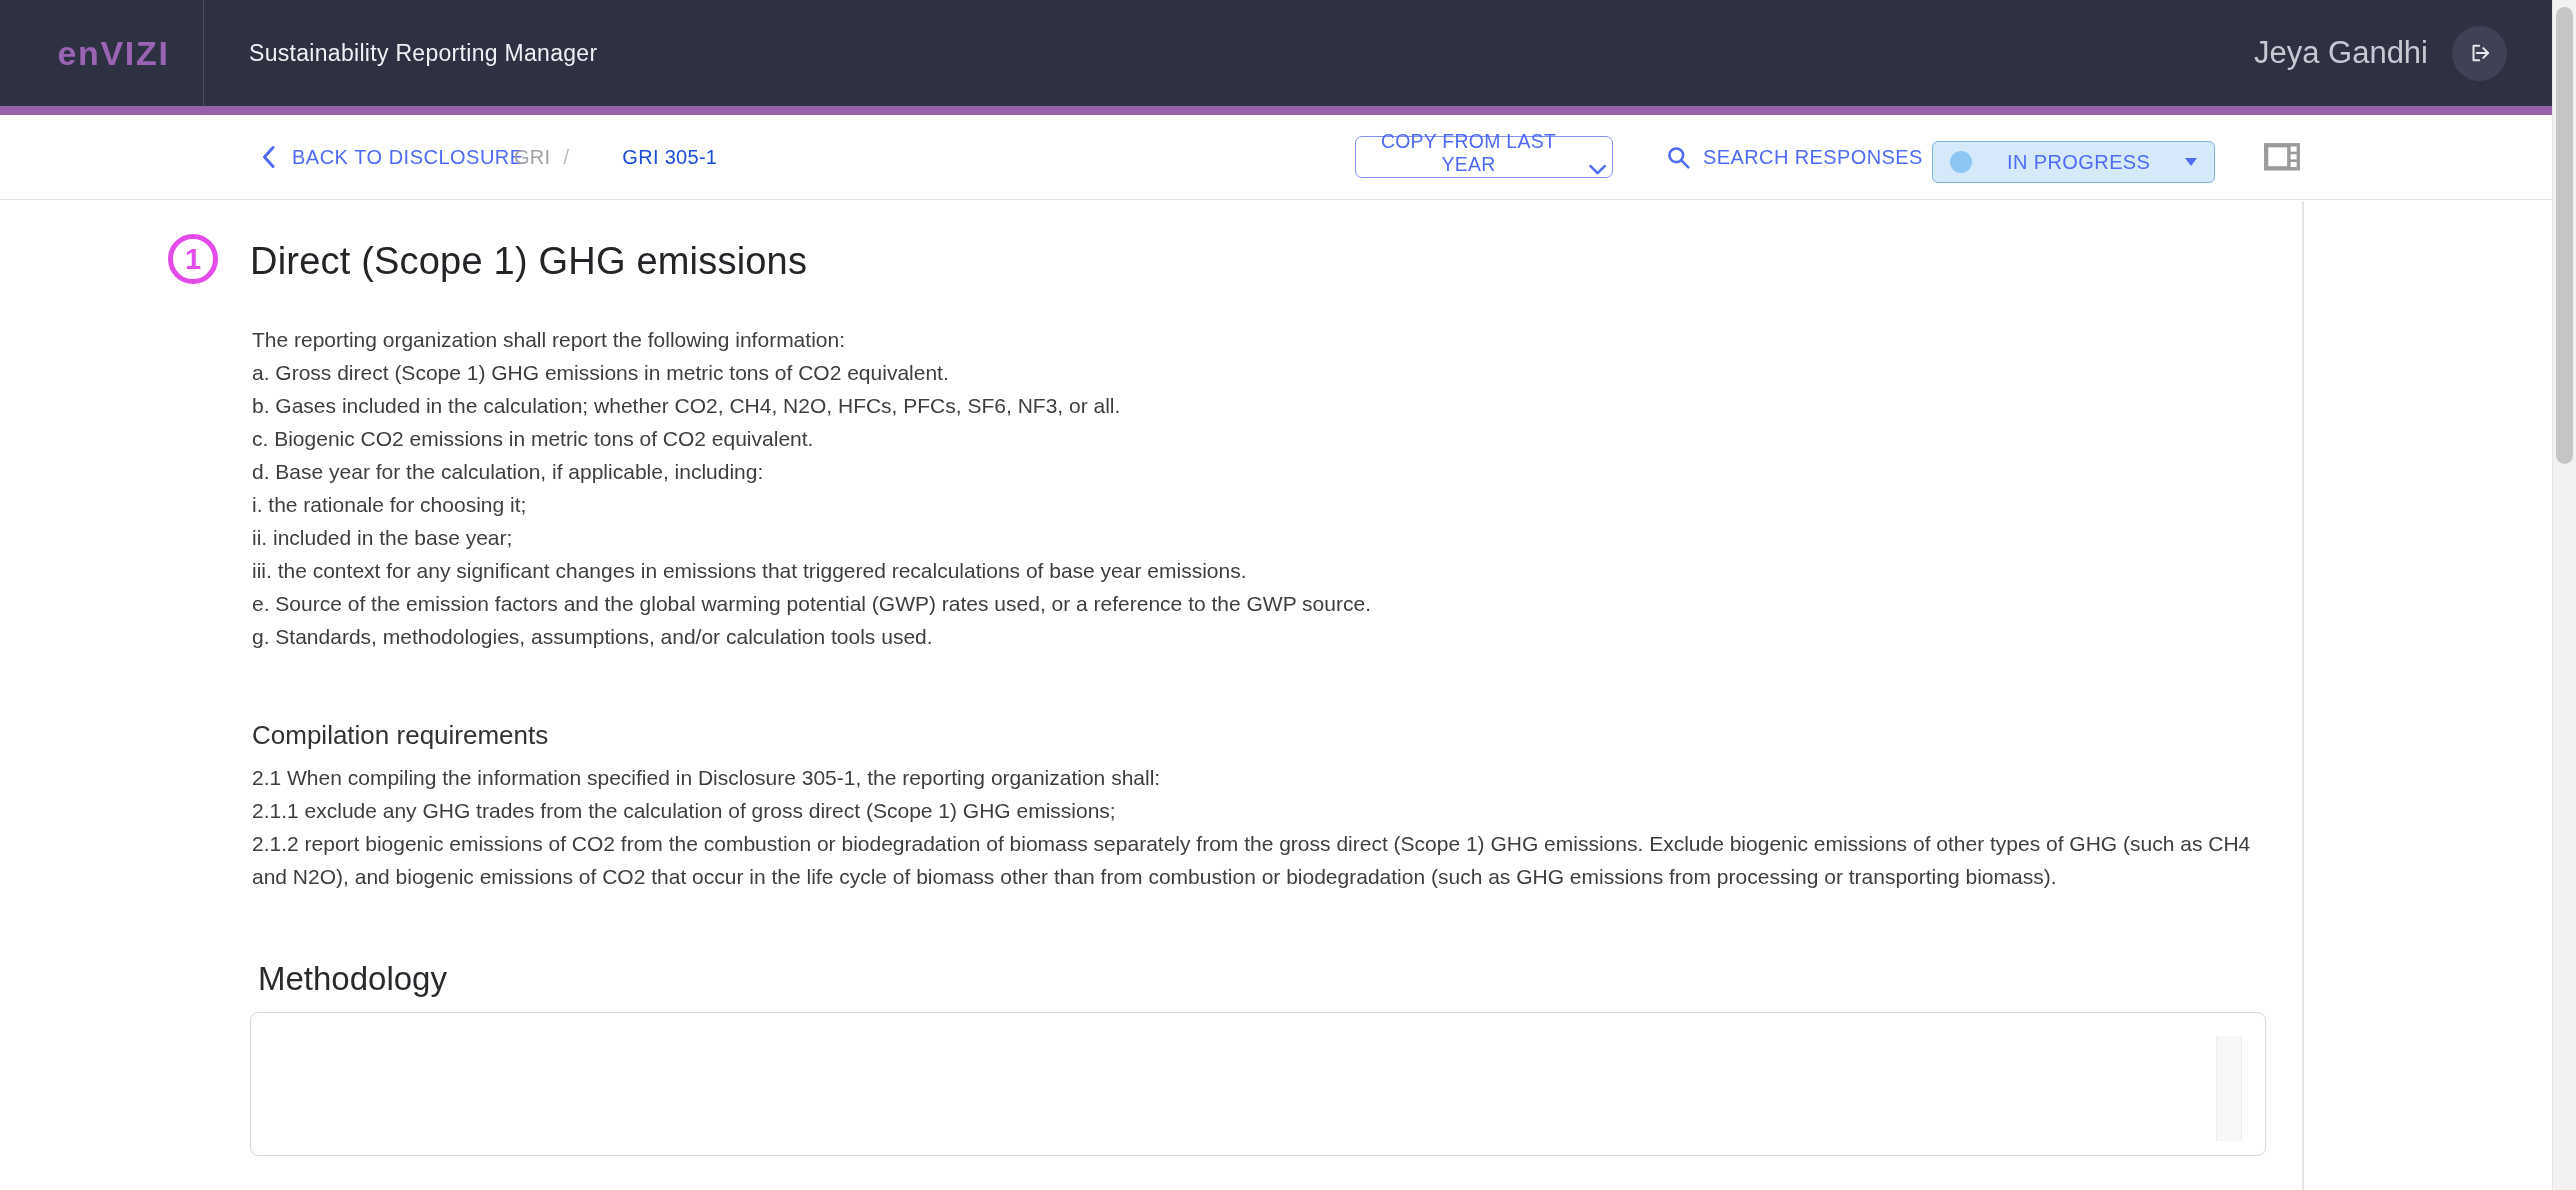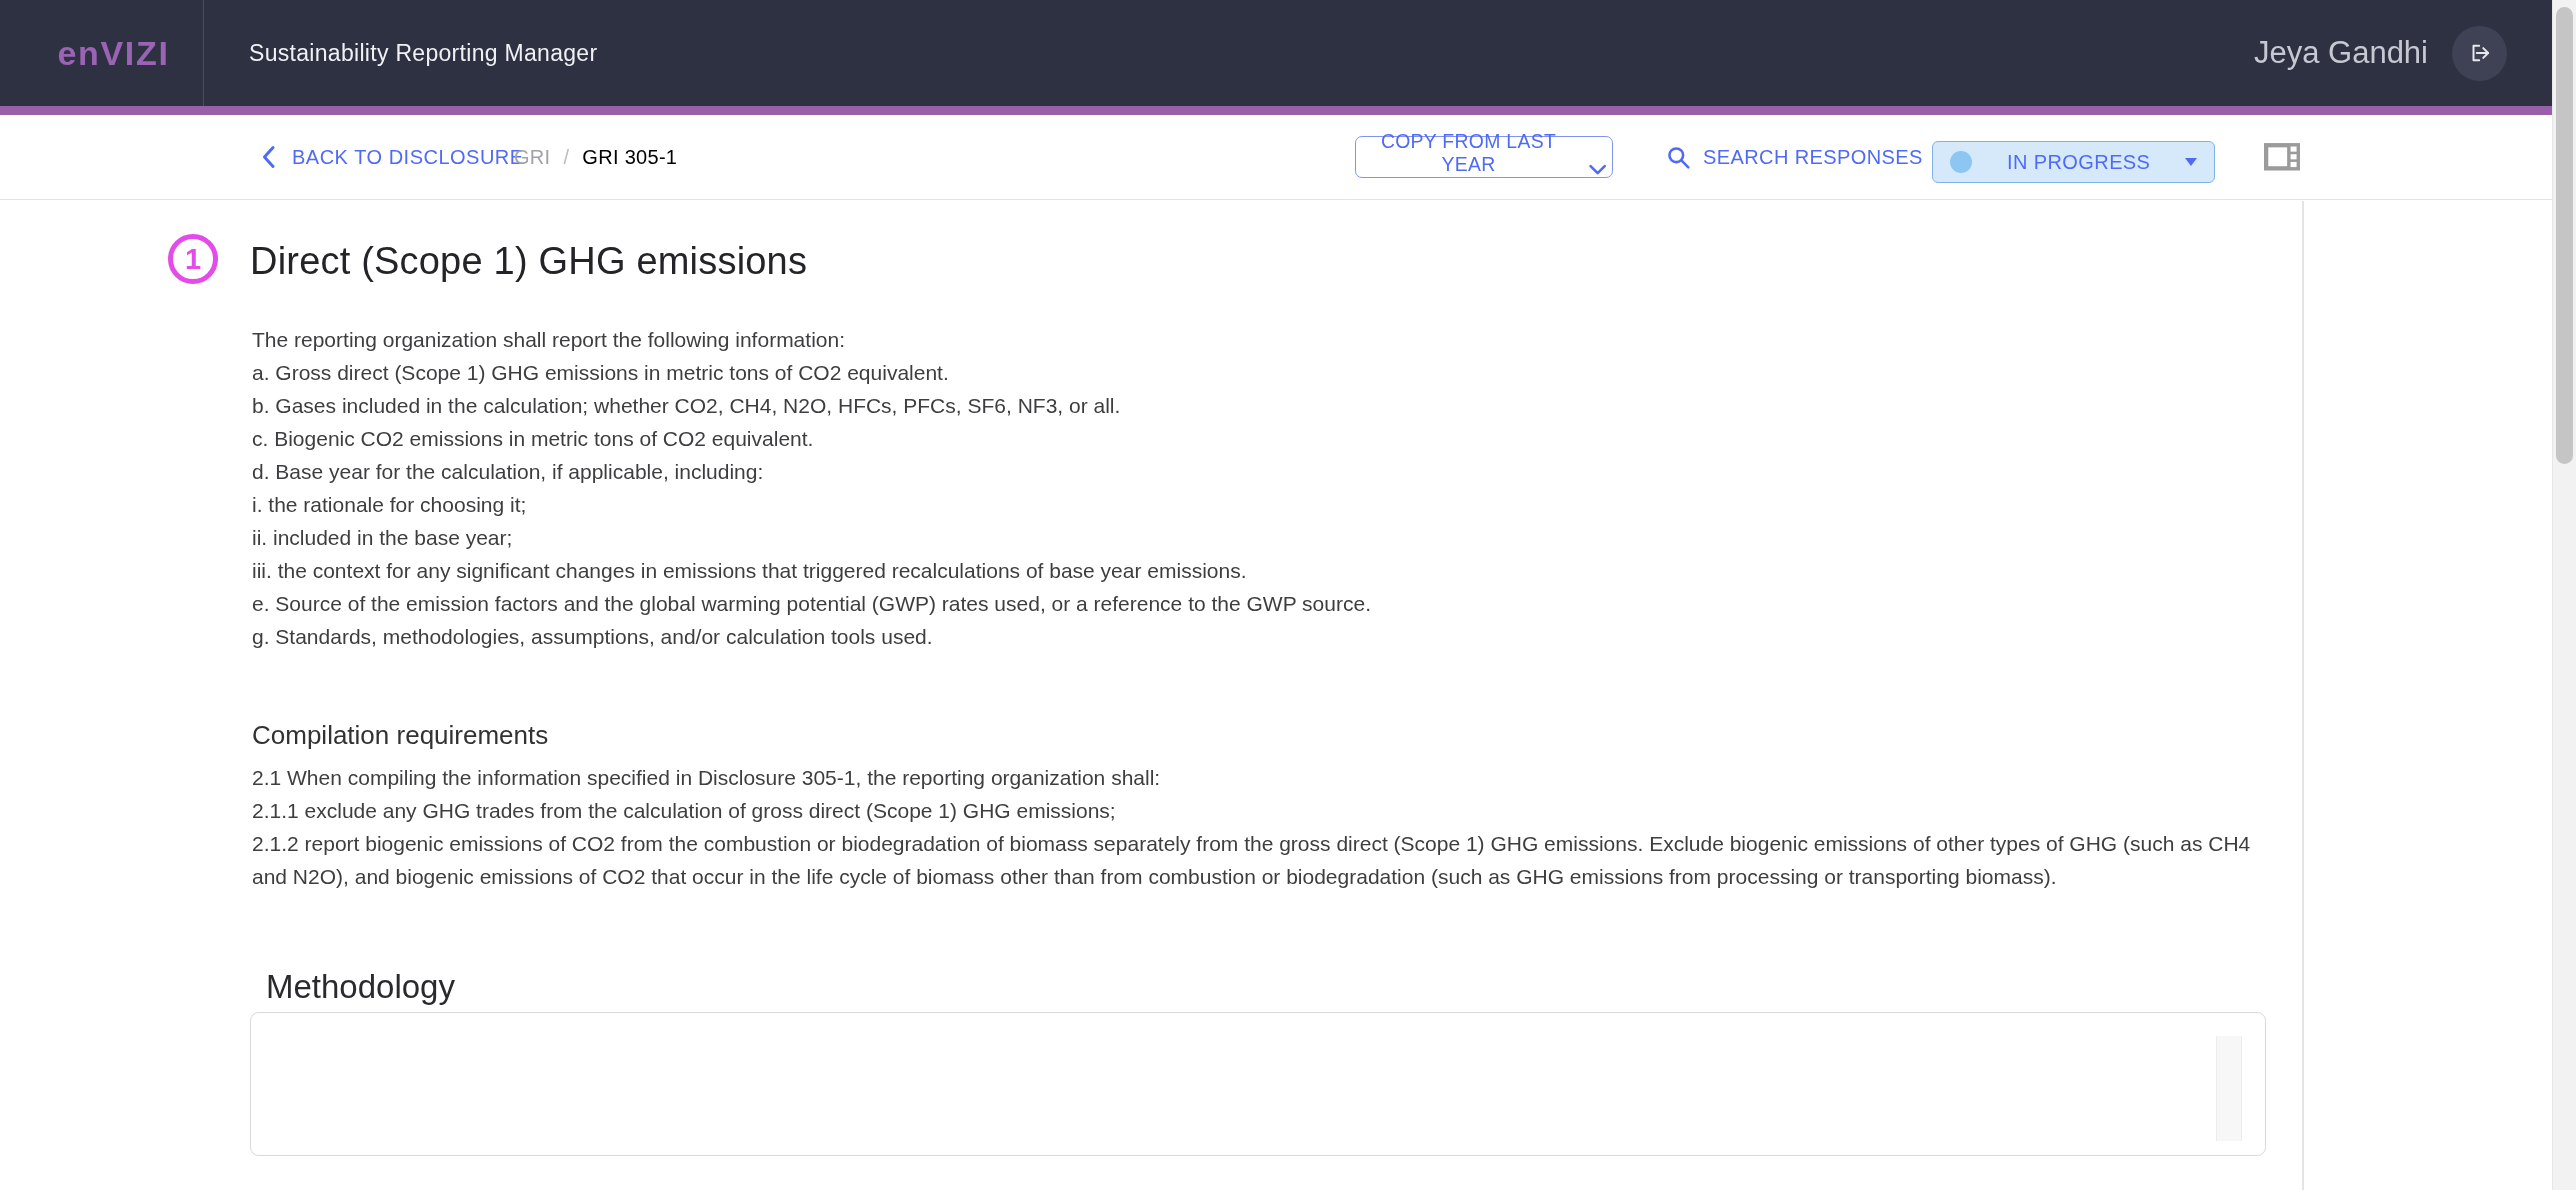--- a/index.html
+++ b/index.html
@@ -61,21 +61,21 @@
     display: flex; align-items: center; gap: 15.5px;
     color: #4f6bf6; font-size: 20px; font-weight: 500; letter-spacing: 0.5px;
     text-decoration: none; cursor: pointer;
   }
   .breadcrumb {
     position: absolute; left: 514px; top: 0; height: 84px;
     display: flex; align-items: center; gap: 13px; font-size: 20px; letter-spacing: 0.3px;
   }
   .crumb-parent { color: #a1a3a8; }
   .crumb-sep { color: #b9bbc0; }
-  .crumb-current { color: #000000; }
+  .crumb-current { color: #1d4ed8; margin-left: 40px; }
   .copy-btn {
     position: absolute; left: 1355px; top: 20.7px; width: 258px; height: 42px;
     border: 1.7px solid #8093f4; border-radius: 6.9px; background: #ffffff; cursor: pointer;
     display: flex; align-items: flex-end; justify-content: center; gap: 13.8px;
     color: #4f6bf6; font-size: 19.4px; font-weight: 500; letter-spacing: 0.3px;
     font-family: "Liberation Sans", sans-serif;
   }
   .search-btn {
     position: absolute; left: 1666px; top: 0; height: 84px;
     display: flex; align-items: center; gap: 13px; border: none; background: none; cursor: pointer;
@@ -124,21 +124,21 @@
   }
   .comp-heading {
     position: absolute; left: 252px; top: 517px; margin: 0;
     font-size: 26px; line-height: 34px; font-weight: 500; color: #323235;
   }
   .comp-lines {
     position: absolute; left: 252px; top: 560px; width: 2016px;
     font-size: 21px; line-height: 33px; color: #3e3e41;
   }
   .meth-heading {
-    position: absolute; left: 250px; top: 748px; margin: 16px;
+    position: absolute; left: 250px; top: 748px; margin: 8px;
     font-size: 33px; line-height: 43px; font-weight: 500; color: #2a2a2e;
   }
   .meth-box {
     position: absolute; left: 250px; top: 811px; width: 2016px; height: 144px;
   }
   .meth-input {
     position: absolute; inset: 0; width: 100%; height: 100%;
     border: 1.7px solid #d9d9dc; border-radius: 8.6px; background: #ffffff;
     resize: none; outline: none; padding: 13.8px 17px;
     font-family: "Liberation Sans", sans-serif; font-size: 20.7px; color: #3e3e41;

